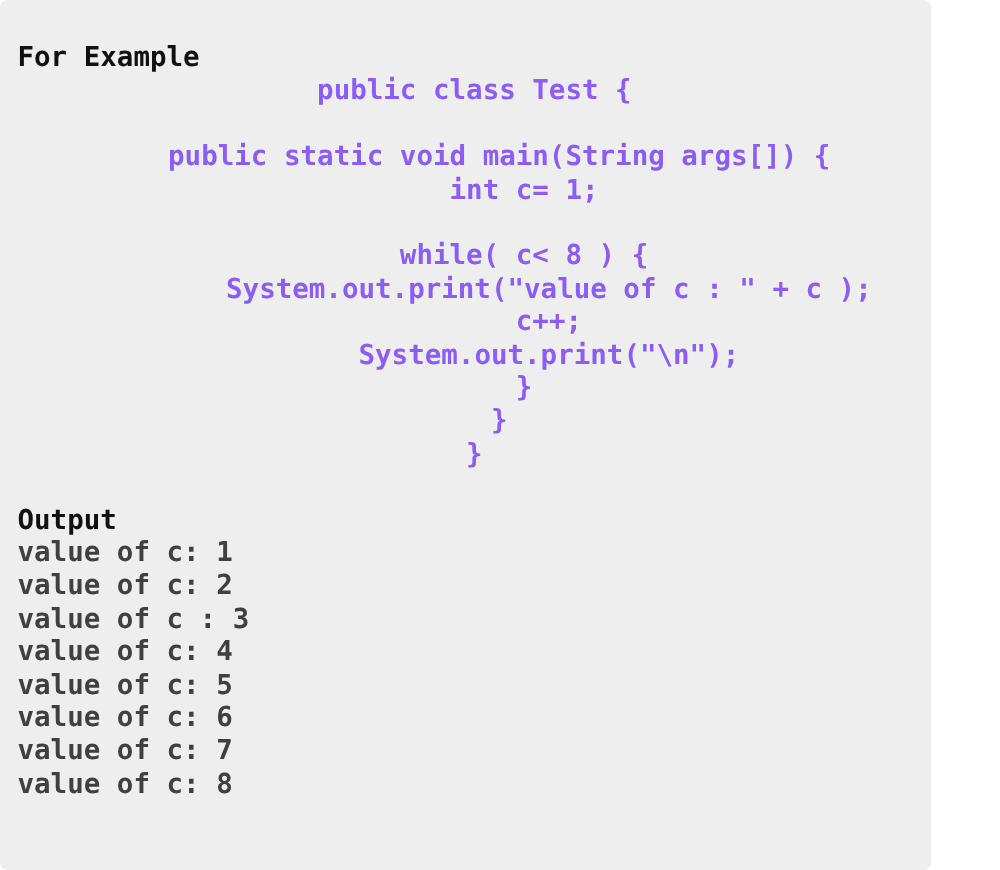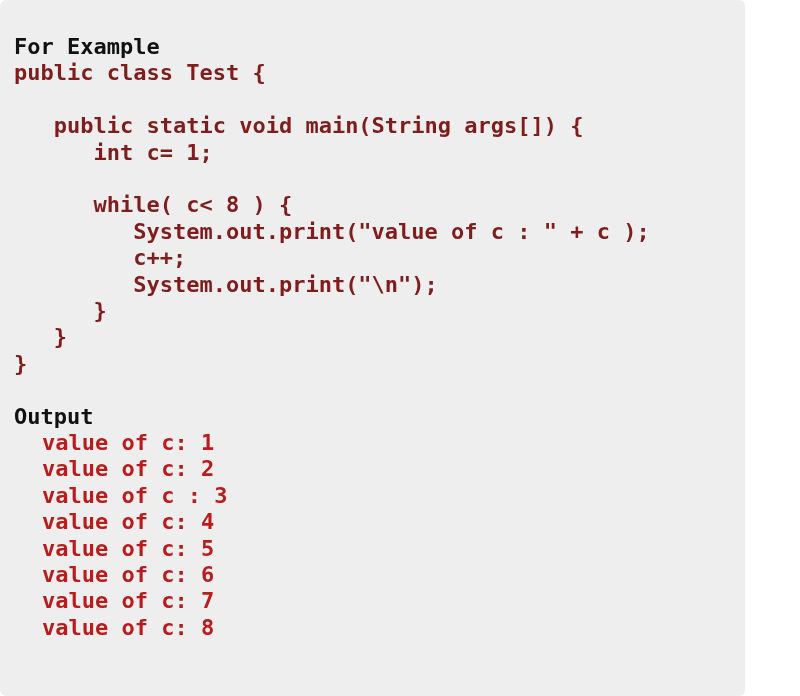--- a/index.html
+++ b/index.html
@@ -36,25 +36,25 @@
   }
   .line {
     display: block;
     white-space: pre;
     min-height: 26.4px;
   }
   .heading {
     color: #111111;
   }
   .code {
-    color: #7f1d1d;
+    color: #8b5cf6;
+    text-align: center;
   }
   .output {
-    color: #b91c1c;
-    margin-left: 28px;
+    color: #404040;
   }
   .blank {
     color: transparent;
   }
   #output-section {
     margin-top: 0;
   }
   .gap {
     display: block;
     height: 26.4px;

